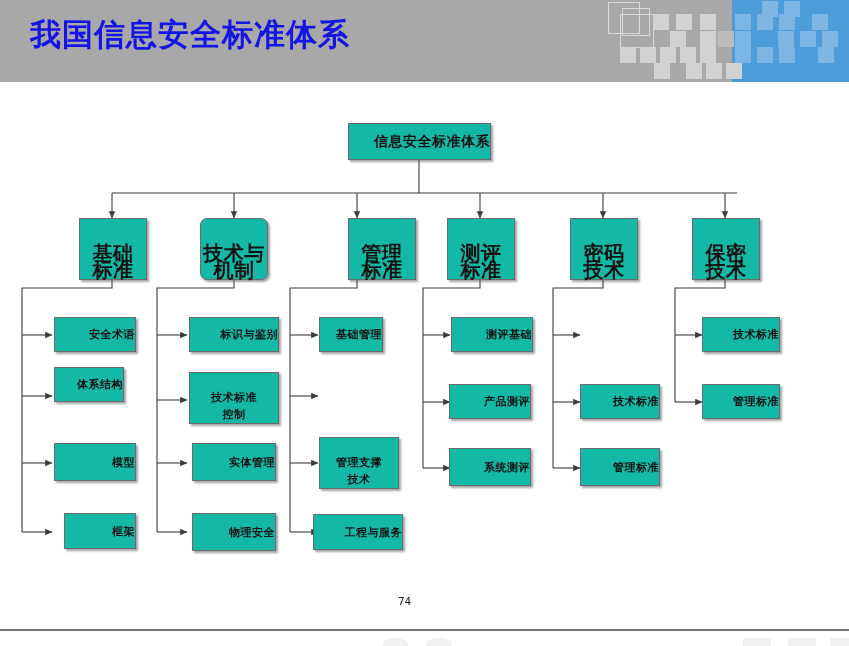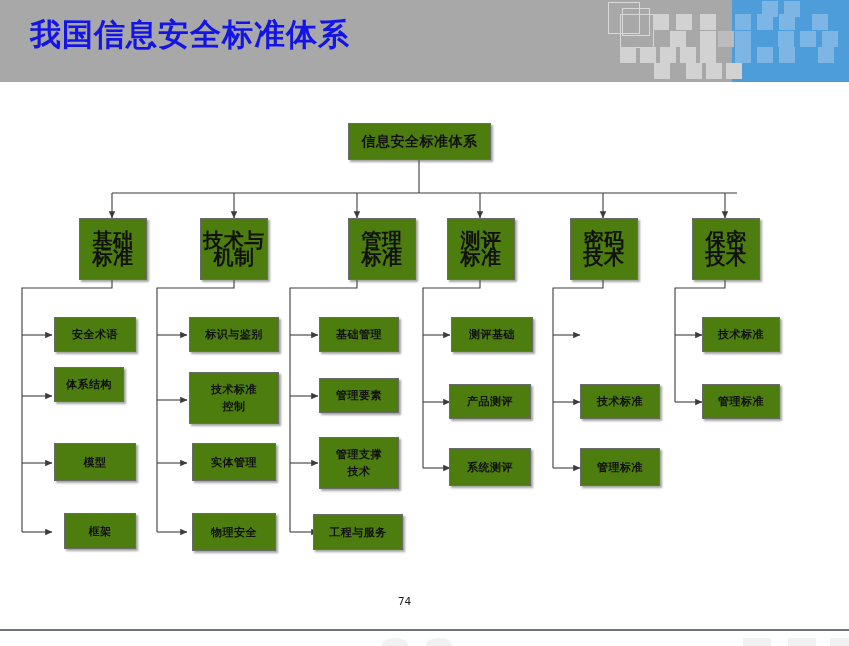--- a/index.html
+++ b/index.html
@@ -69,26 +69,26 @@
     position: absolute;
     left: 0; top: 85px;
     width: 849px;
     height: 500px;
   }
   #diagram svg { display: block; }
 
   .node {
     position: absolute;
     box-sizing: border-box;
-    background: #4d7c0f;
+    background: #14b8a6;
     border: 1.2px solid #6b6b6b;
     box-shadow: 2px 2px 2px rgba(90,90,90,0.55);
     display: flex;
     align-items: center;
-    justify-content: center;
+    justify-content: flex-end;
     text-align: center;
     color: #111111;
     font-family: "DejaVu Serif", "Liberation Serif", serif;
     font-weight: bold;
     font-size: 13px;
     line-height: 17px;
     letter-spacing: 0.5px;
   }
   .node.root { font-size: 14px; }
   .node.lvl2 { font-size: 20px; }
@@ -226,21 +226,21 @@
   </svg>
 
   <div class="node root" style="left:348px; top:38px; width:143px; height:37px;">
     <span>信息安全标准体系</span>
   </div>
 
   <div class="node lvl2" style="left:79px; top:133px; width:68px; height:62px; flex-direction:column;">
     <span>基础</span>
     <span>标准</span>
   </div>
-  <div class="node lvl2" style="left:200px; top:133px; width:68px; height:62px; flex-direction:column;">
+  <div class="node lvl2" style="left:200px; top:133px; width:68px; height:62px; flex-direction:column;border-radius:7px;">
     <span>技术与</span>
     <span>机制</span>
   </div>
   <div class="node lvl2" style="left:324px; top:133px; width:68px; height:62px; flex-direction:column;margin-left:24px;">
     <span>管理</span>
     <span>标准</span>
   </div>
   <div class="node lvl2" style="left:447px; top:133px; width:68px; height:62px; flex-direction:column;">
     <span>测评</span>
     <span>标准</span>
@@ -274,25 +274,22 @@
     <span>技术标准</span>
     <span>控制</span>
   </div>
   <div class="node leaf" style="left:192px; top:358px; width:84px; height:38px;">
     <span>实体管理</span>
   </div>
   <div class="node leaf" style="left:192px; top:428px; width:84px; height:38px;">
     <span>物理安全</span>
   </div>
 
-  <div class="node leaf" style="left:319px; top:232px; width:80px; height:35px;">
+  <div class="node leaf" style="left:319px; top:232px; width:64px; height:35px;">
     <span>基础管理</span>
-  </div>
-  <div class="node leaf" style="left:319px; top:293px; width:80px; height:35px;">
-    <span>管理要素</span>
   </div>
   <div class="node leaf" style="left:319px; top:352px; width:80px; height:52px; flex-direction:column;">
     <span>管理支撑</span>
     <span>技术</span>
   </div>
   <div class="node leaf" style="left:313px; top:429px; width:90px; height:36px;">
     <span>工程与服务</span>
   </div>
 
   <div class="node leaf" style="left:451px; top:232px; width:82px; height:35px;">

